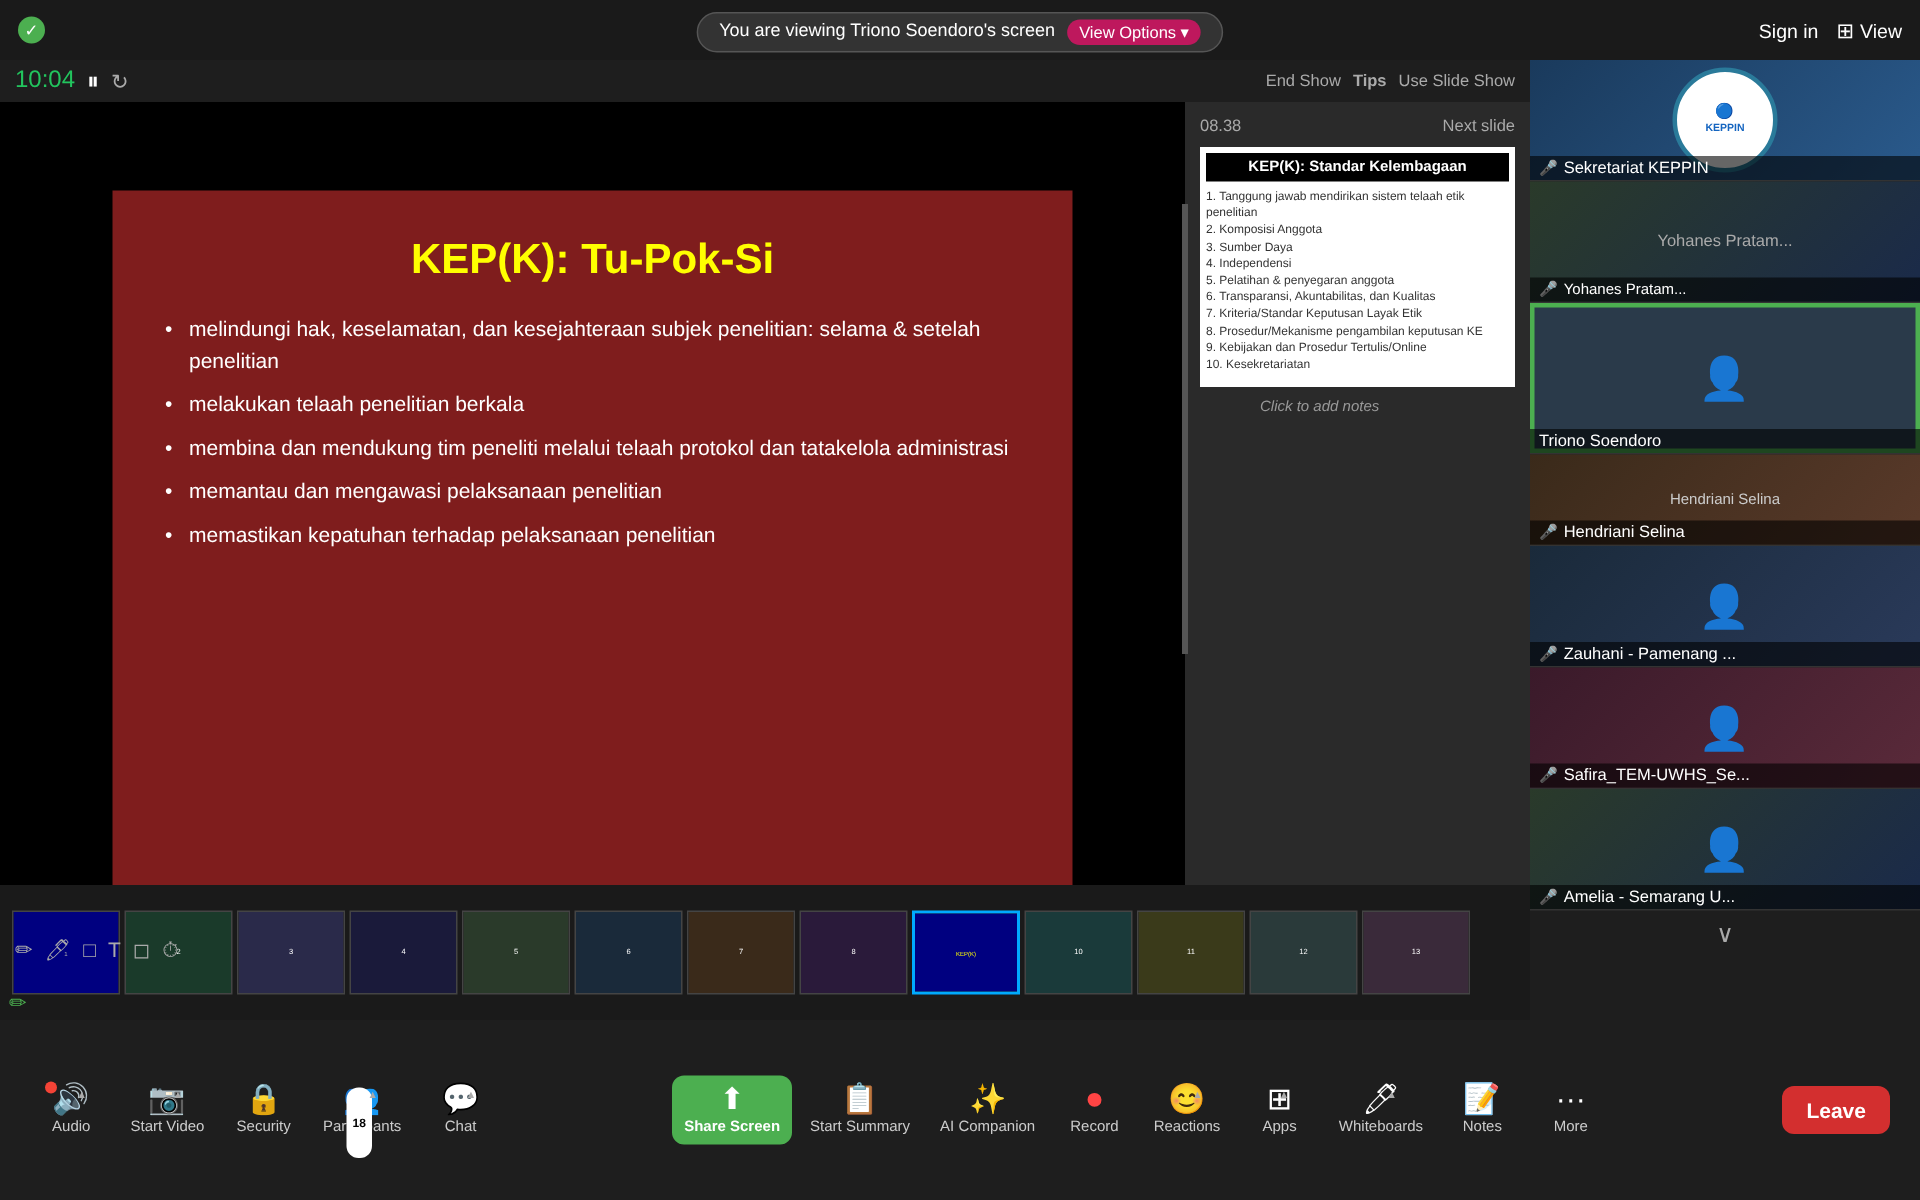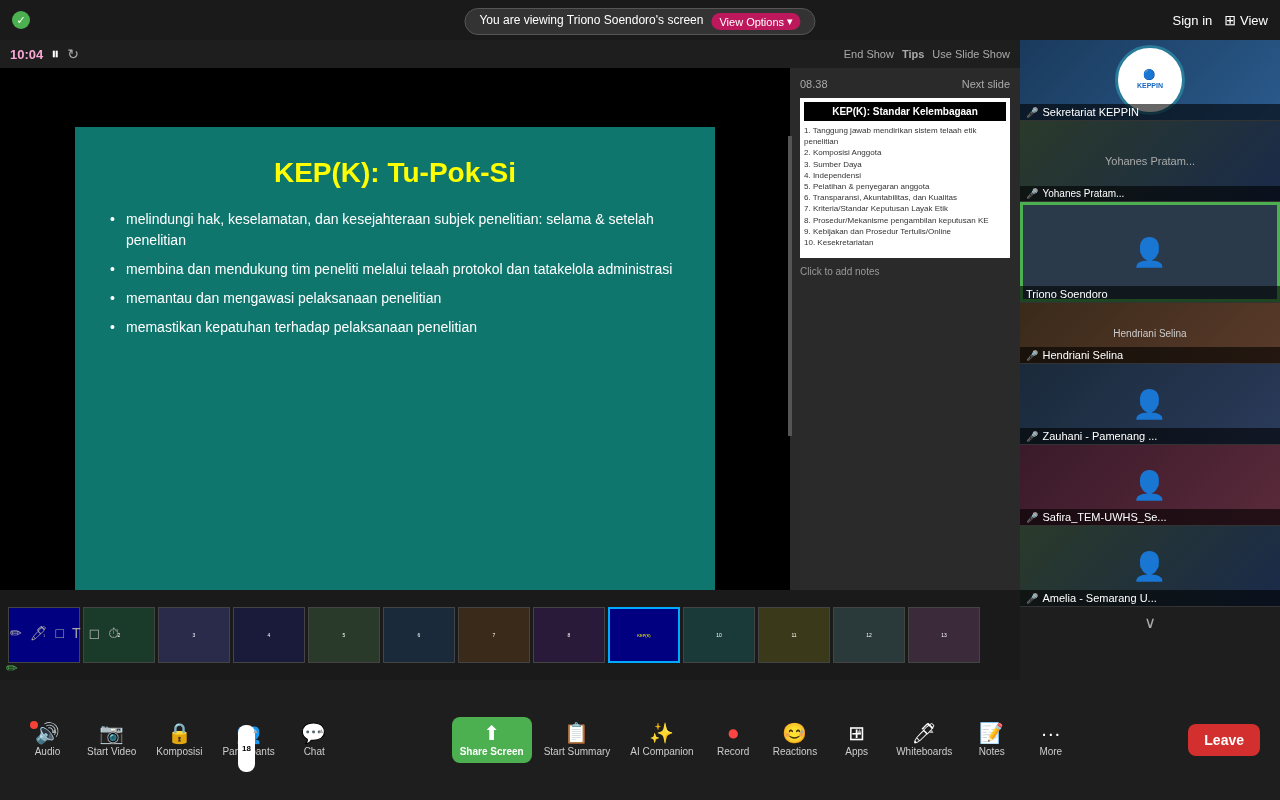--- a/index.html
+++ b/index.html
@@ -80,41 +80,41 @@
       height: 28px;
       background: #1e1e1e;
       display: flex;
       align-items: center;
       gap: 8px;
       padding: 0 10px;
       font-size: 11px;
       color: #aaa;
     }
     .slide-toolbar span { cursor: pointer; }
-    .slide-toolbar .timer { color: #f9a8d4; font-size: 13px; font-weight: bold; }
+    .slide-toolbar .timer { color: #22c55e; font-size: 16px; }
 
     
     .slide-area {
       flex: 1;
       display: flex;
       position: relative;
       background: #3a3a3a;
     }
 
     
     .main-slide {
       flex: 1;
       background: #000;
       display: flex;
       align-items: center;
       justify-content: center;
       position: relative;
     }
     .slide-content {
-      background: #0f766e;
+      background: #7f1d1d;
       width: 640px;
       height: 467px;
       padding: 30px 35px;
       position: relative;
     }
     .slide-title {
       color: #ffff00;
       font-size: 28px;
       font-weight: bold;
       text-align: center;
@@ -173,20 +173,22 @@
       margin-bottom: 4px;
     }
     .next-slide-bullets {
       font-size: 8px;
       line-height: 1.4;
       color: #333;
     }
     .next-slide-note {
       font-size: 10px;
       color: #999;
+      font-style: italic;
+      margin-left: 40px;
     }
     .slide-nav-btn {
       background: none;
       border: none;
       color: #aaa;
       font-size: 16px;
       cursor: pointer;
       padding: 2px 6px;
     }
     .font-controls { display: flex; gap: 6px; align-items: center; }
@@ -453,20 +455,21 @@
         <span style="font-size:14px; color:#aaa; cursor:pointer;">□</span>
         <span style="font-size:14px; color:#aaa; cursor:pointer;">T</span>
         <span style="font-size:14px; color:#aaa; cursor:pointer;">◻</span>
         <span style="font-size:14px; color:#aaa; cursor:pointer;">⏱</span>
       </div>
 
       <div class="slide-content">
         <div class="slide-title">KEP(K): Tu-Pok-Si</div>
         <ul class="slide-bullets">
           <li>melindungi hak, keselamatan, dan kesejahteraan subjek penelitian: selama &amp; setelah penelitian</li>
+          <li>melakukan telaah penelitian berkala</li>
           <li>membina dan mendukung tim peneliti melalui telaah protokol dan tatakelola administrasi</li>
           <li>memantau dan mengawasi pelaksanaan penelitian</li>
           <li>memastikan kepatuhan terhadap pelaksanaan penelitian</li>
         </ul>
       </div>
     </div>
 
     <div class="next-slide-panel">
       <div class="next-slide-header">
         <span>08.38</span>
@@ -678,21 +681,21 @@
       <div class="toolbar-btn">
         <div class="tb-icon-wrap">
           <span class="tb-icon">📷</span>
           <span class="tb-caret">▲</span>
         </div>
         <span class="tb-label">Start Video</span>
       </div>
 
       <div class="toolbar-btn">
         <span class="tb-icon">🔒</span>
-        <span class="tb-label">Komposisi</span>
+        <span class="tb-label">Security</span>
       </div>
 
       <div class="toolbar-btn">
         <div class="tb-icon-wrap">
           <span class="tb-icon">👥</span>
           <span class="tb-badge">18</span>
           <span class="tb-caret">▲</span>
         </div>
         <span class="tb-label">Participants</span>
       </div>

